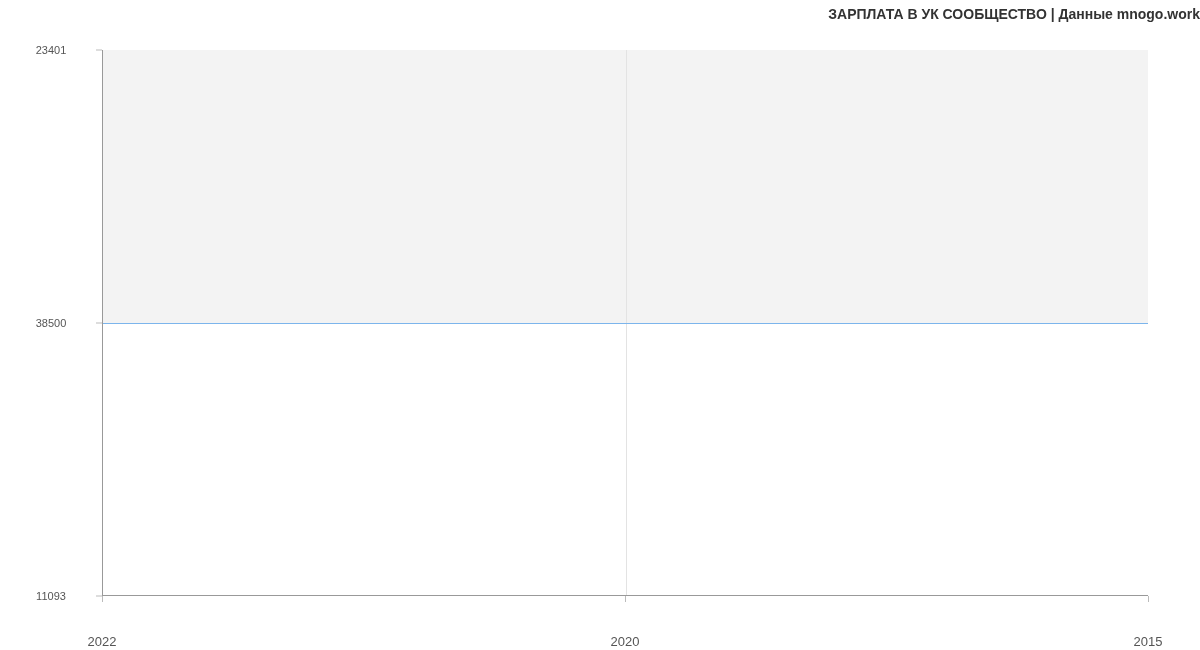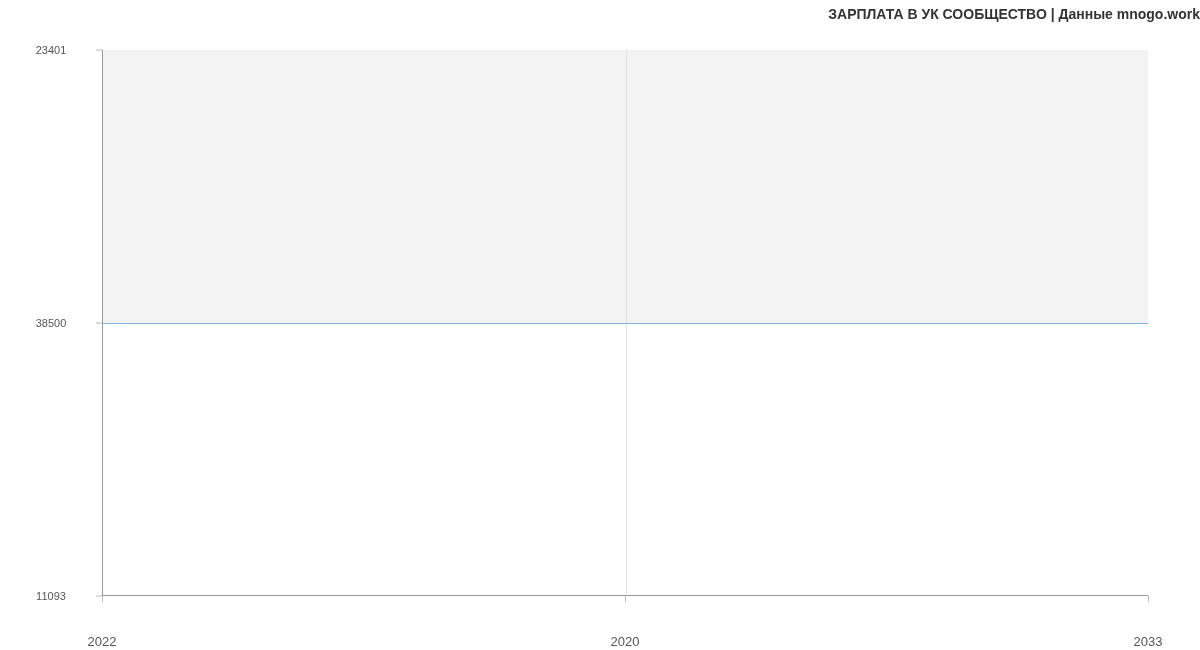--- a/index.html
+++ b/index.html
@@ -115,21 +115,21 @@
   <div class="y-tick" style="top:50px">23401</div>
   <div class="y-tick" style="top:323px">38500</div>
   <div class="y-tick" style="top:596px">11093</div>
 
   <div class="x-tick-line" style="left:102px"></div>
   <div class="x-tick-line" style="left:625px"></div>
   <div class="x-tick-line" style="left:1148px"></div>
 
   <div class="x-tick" style="left:102px">2022</div>
   <div class="x-tick" style="left:625px">2020</div>
-  <div class="x-tick" style="left:1148px">2033</div>
+  <div class="x-tick" style="left:1148px">2015</div>
 
   <div class="plot">
     <div class="area-top"></div>
     <div class="y-grid-400"></div>
     <div class="x-grid-2023"></div>
     <div class="series-line"></div>
   </div>
 
 </div>
 

